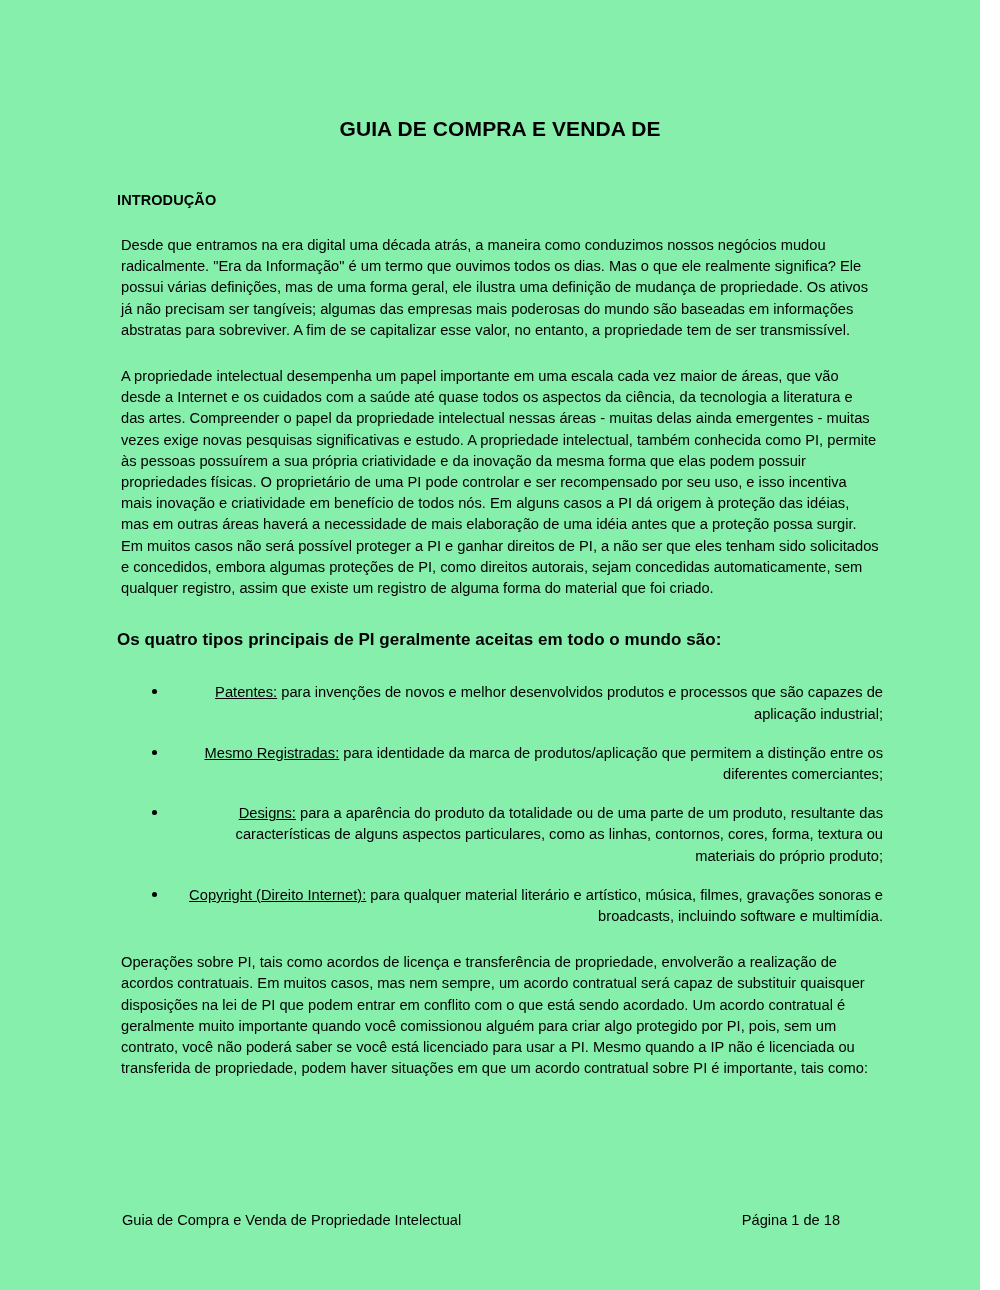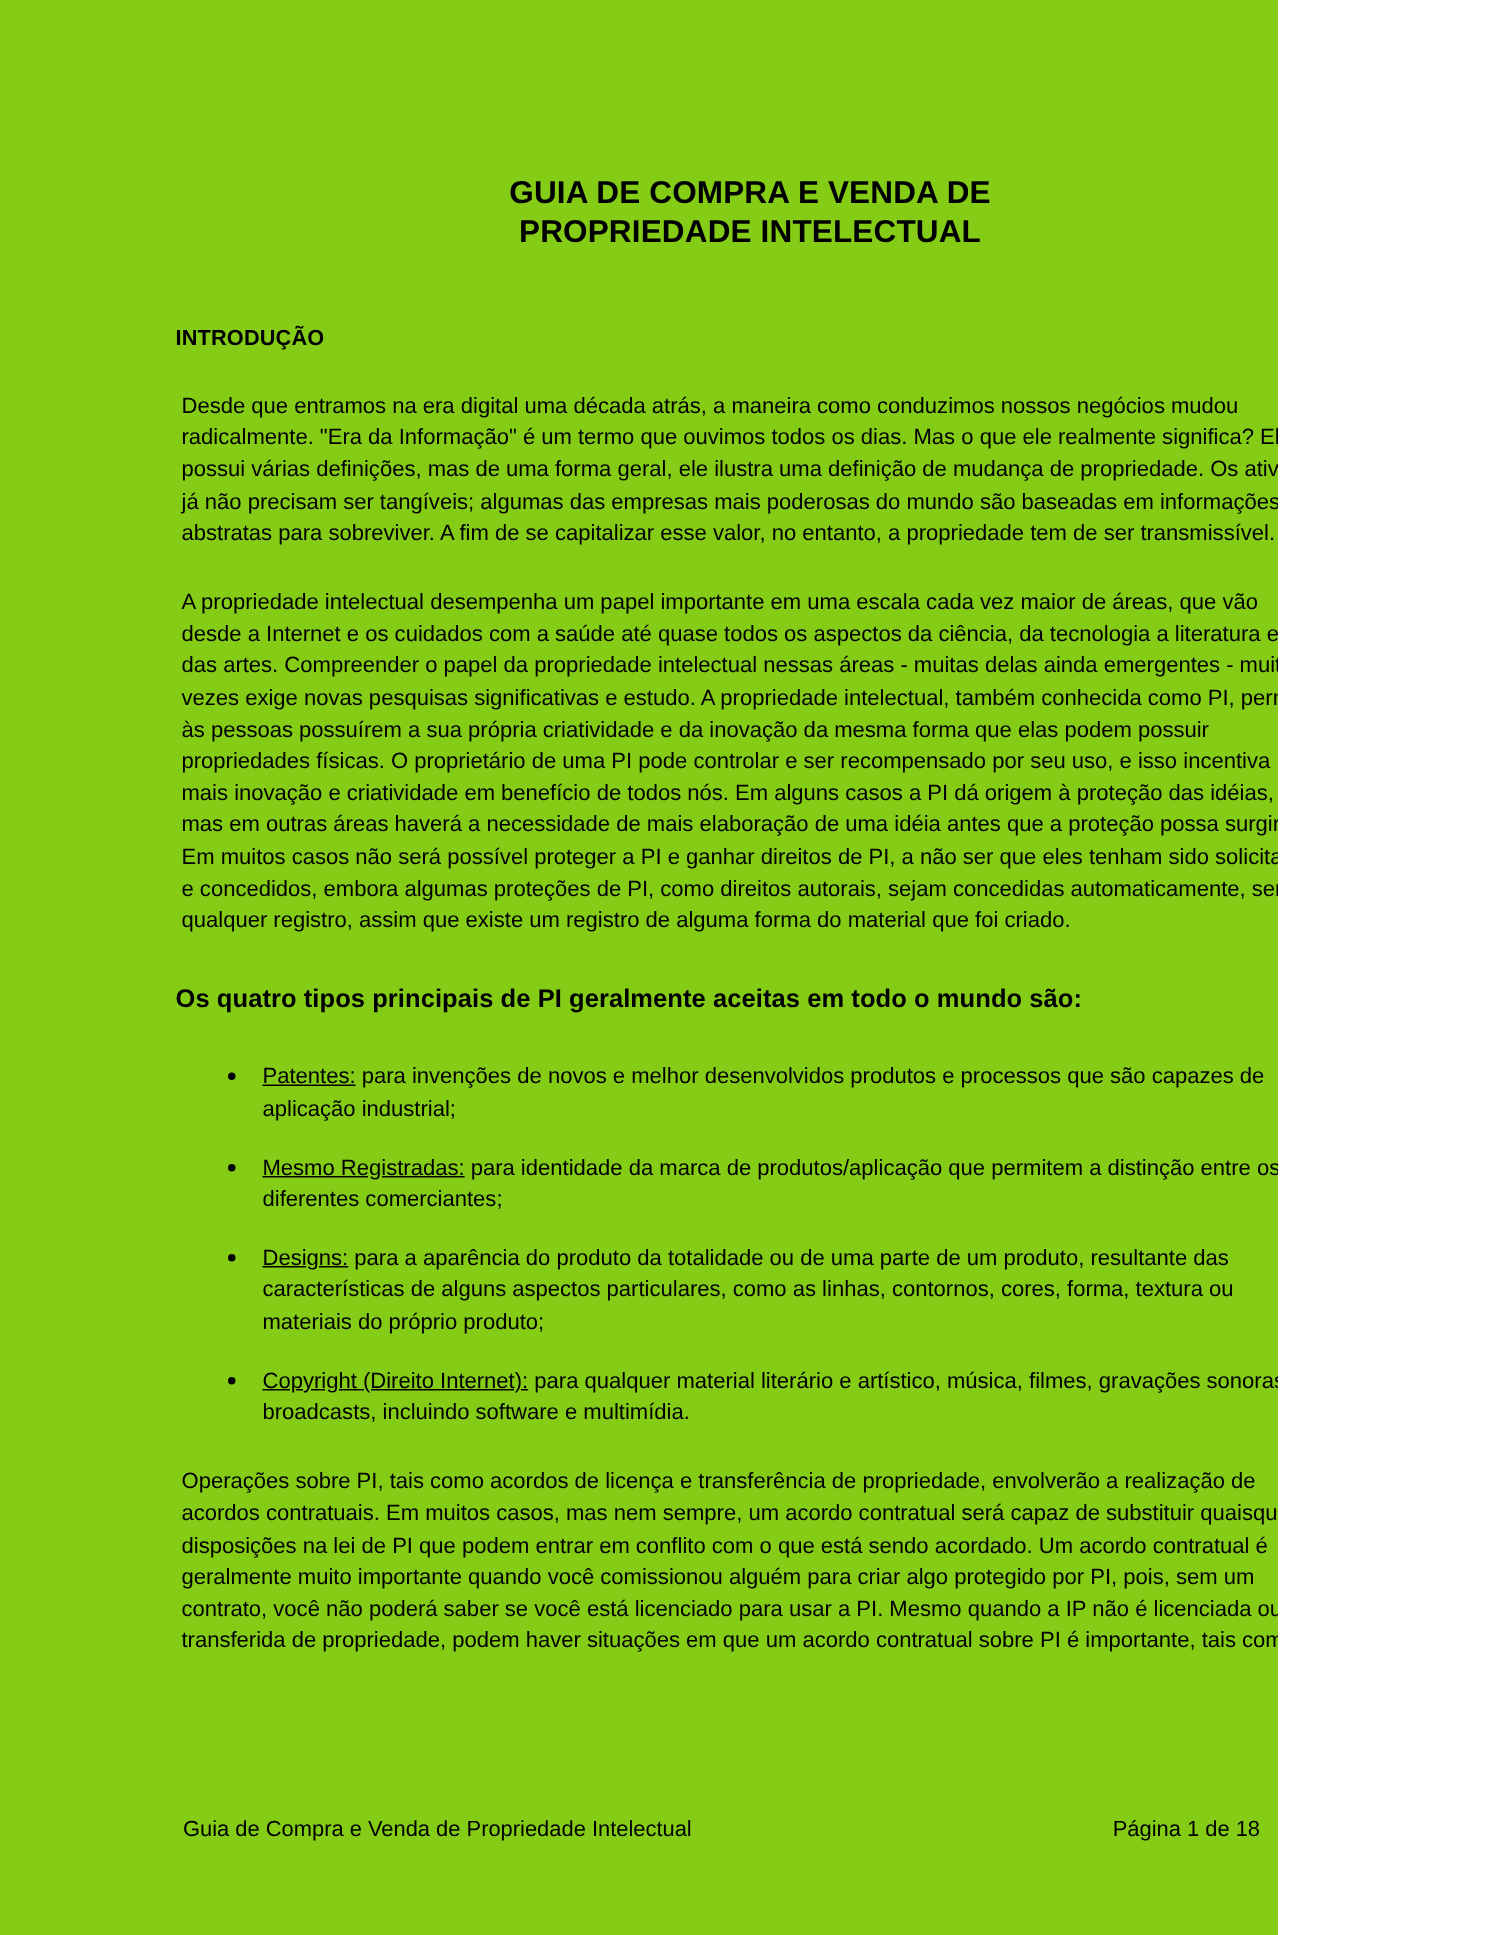--- a/index.html
+++ b/index.html
@@ -7,23 +7,23 @@
     margin: 0;
     padding: 0;
     background: #ffffff;
   }
   body {
     font-family: "Liberation Sans", sans-serif;
     color: #000000;
   }
   .page {
     position: relative;
-    width: 852px;
+    width: 980px;
     height: 1290px;
-    background: #84cc16;
+    background: #86efac;
     overflow: hidden;
     box-sizing: border-box;
   }
   .content {
     position: absolute;
     left: 117px;
     top: 0;
     width: 766px;
   }
   .doc-title {
@@ -59,20 +59,21 @@
     line-height: 21.2px;
     margin: 0;
     padding-top: 26px;
     letter-spacing: 0.05px;
   }
   ul.ip-list {
     list-style: none;
     margin: 0;
     padding: 0;
     padding-top: 14px;
+    text-align: right;
   }
   ul.ip-list > li {
     position: relative;
     font-size: 14.7px;
     line-height: 21.2px;
     padding-left: 58px;
     padding-top: 18px;
   }
   ul.ip-list > li .bullet-dot {
     position: absolute;
@@ -109,21 +110,20 @@
 </style>
 </head>
 <body>
 
 <div class="page">
 
   <div class="content">
 
     <h1 class="doc-title">
       <span class="title-line">GUIA DE COMPRA E VENDA DE</span>
-      <span class="title-line">PROPRIEDADE INTELECTUAL</span>
     </h1>
 
     <h2 class="section-heading">INTRODUÇÃO</h2>
 
     <p class="body-para">Desde que entramos na era digital uma década atrás, a maneira como conduzimos nossos negócios mudou radicalmente. "Era da Informação" é um termo que ouvimos todos os dias. Mas o que ele realmente significa? Ele possui várias definições, mas de uma forma geral, ele ilustra uma definição de mudança de propriedade. Os ativos já não precisam ser tangíveis; algumas das empresas mais poderosas do mundo são baseadas em informações abstratas para sobreviver. A fim de se capitalizar esse valor, no entanto, a propriedade tem de ser transmissível.</p>
 
     <p class="body-para">A propriedade intelectual desempenha um papel importante em uma escala cada vez maior de áreas, que vão desde a Internet e os cuidados com a saúde até quase todos os aspectos da ciência, da tecnologia a literatura e das artes. Compreender o papel da propriedade intelectual nessas áreas - muitas delas ainda emergentes - muitas vezes exige novas pesquisas significativas e estudo. A propriedade intelectual, também conhecida como PI, permite às pessoas possuírem a sua própria criatividade e da inovação da mesma forma que elas podem possuir propriedades físicas. O proprietário de uma PI pode controlar e ser recompensado por seu uso, e isso incentiva mais inovação e criatividade em benefício de todos nós. Em alguns casos a PI dá origem à proteção das idéias, mas em outras áreas haverá a necessidade de mais elaboração de uma idéia antes que a proteção possa surgir. Em muitos casos não será possível proteger a PI e ganhar direitos de PI, a não ser que eles tenham sido solicitados e concedidos, embora algumas proteções de PI, como direitos autorais, sejam concedidas automaticamente, sem qualquer registro, assim que existe um registro de alguma forma do material que foi criado.</p>
 
     <p class="lead-in">Os quatro tipos principais de PI geralmente aceitas em todo o mundo são:</p>
 

